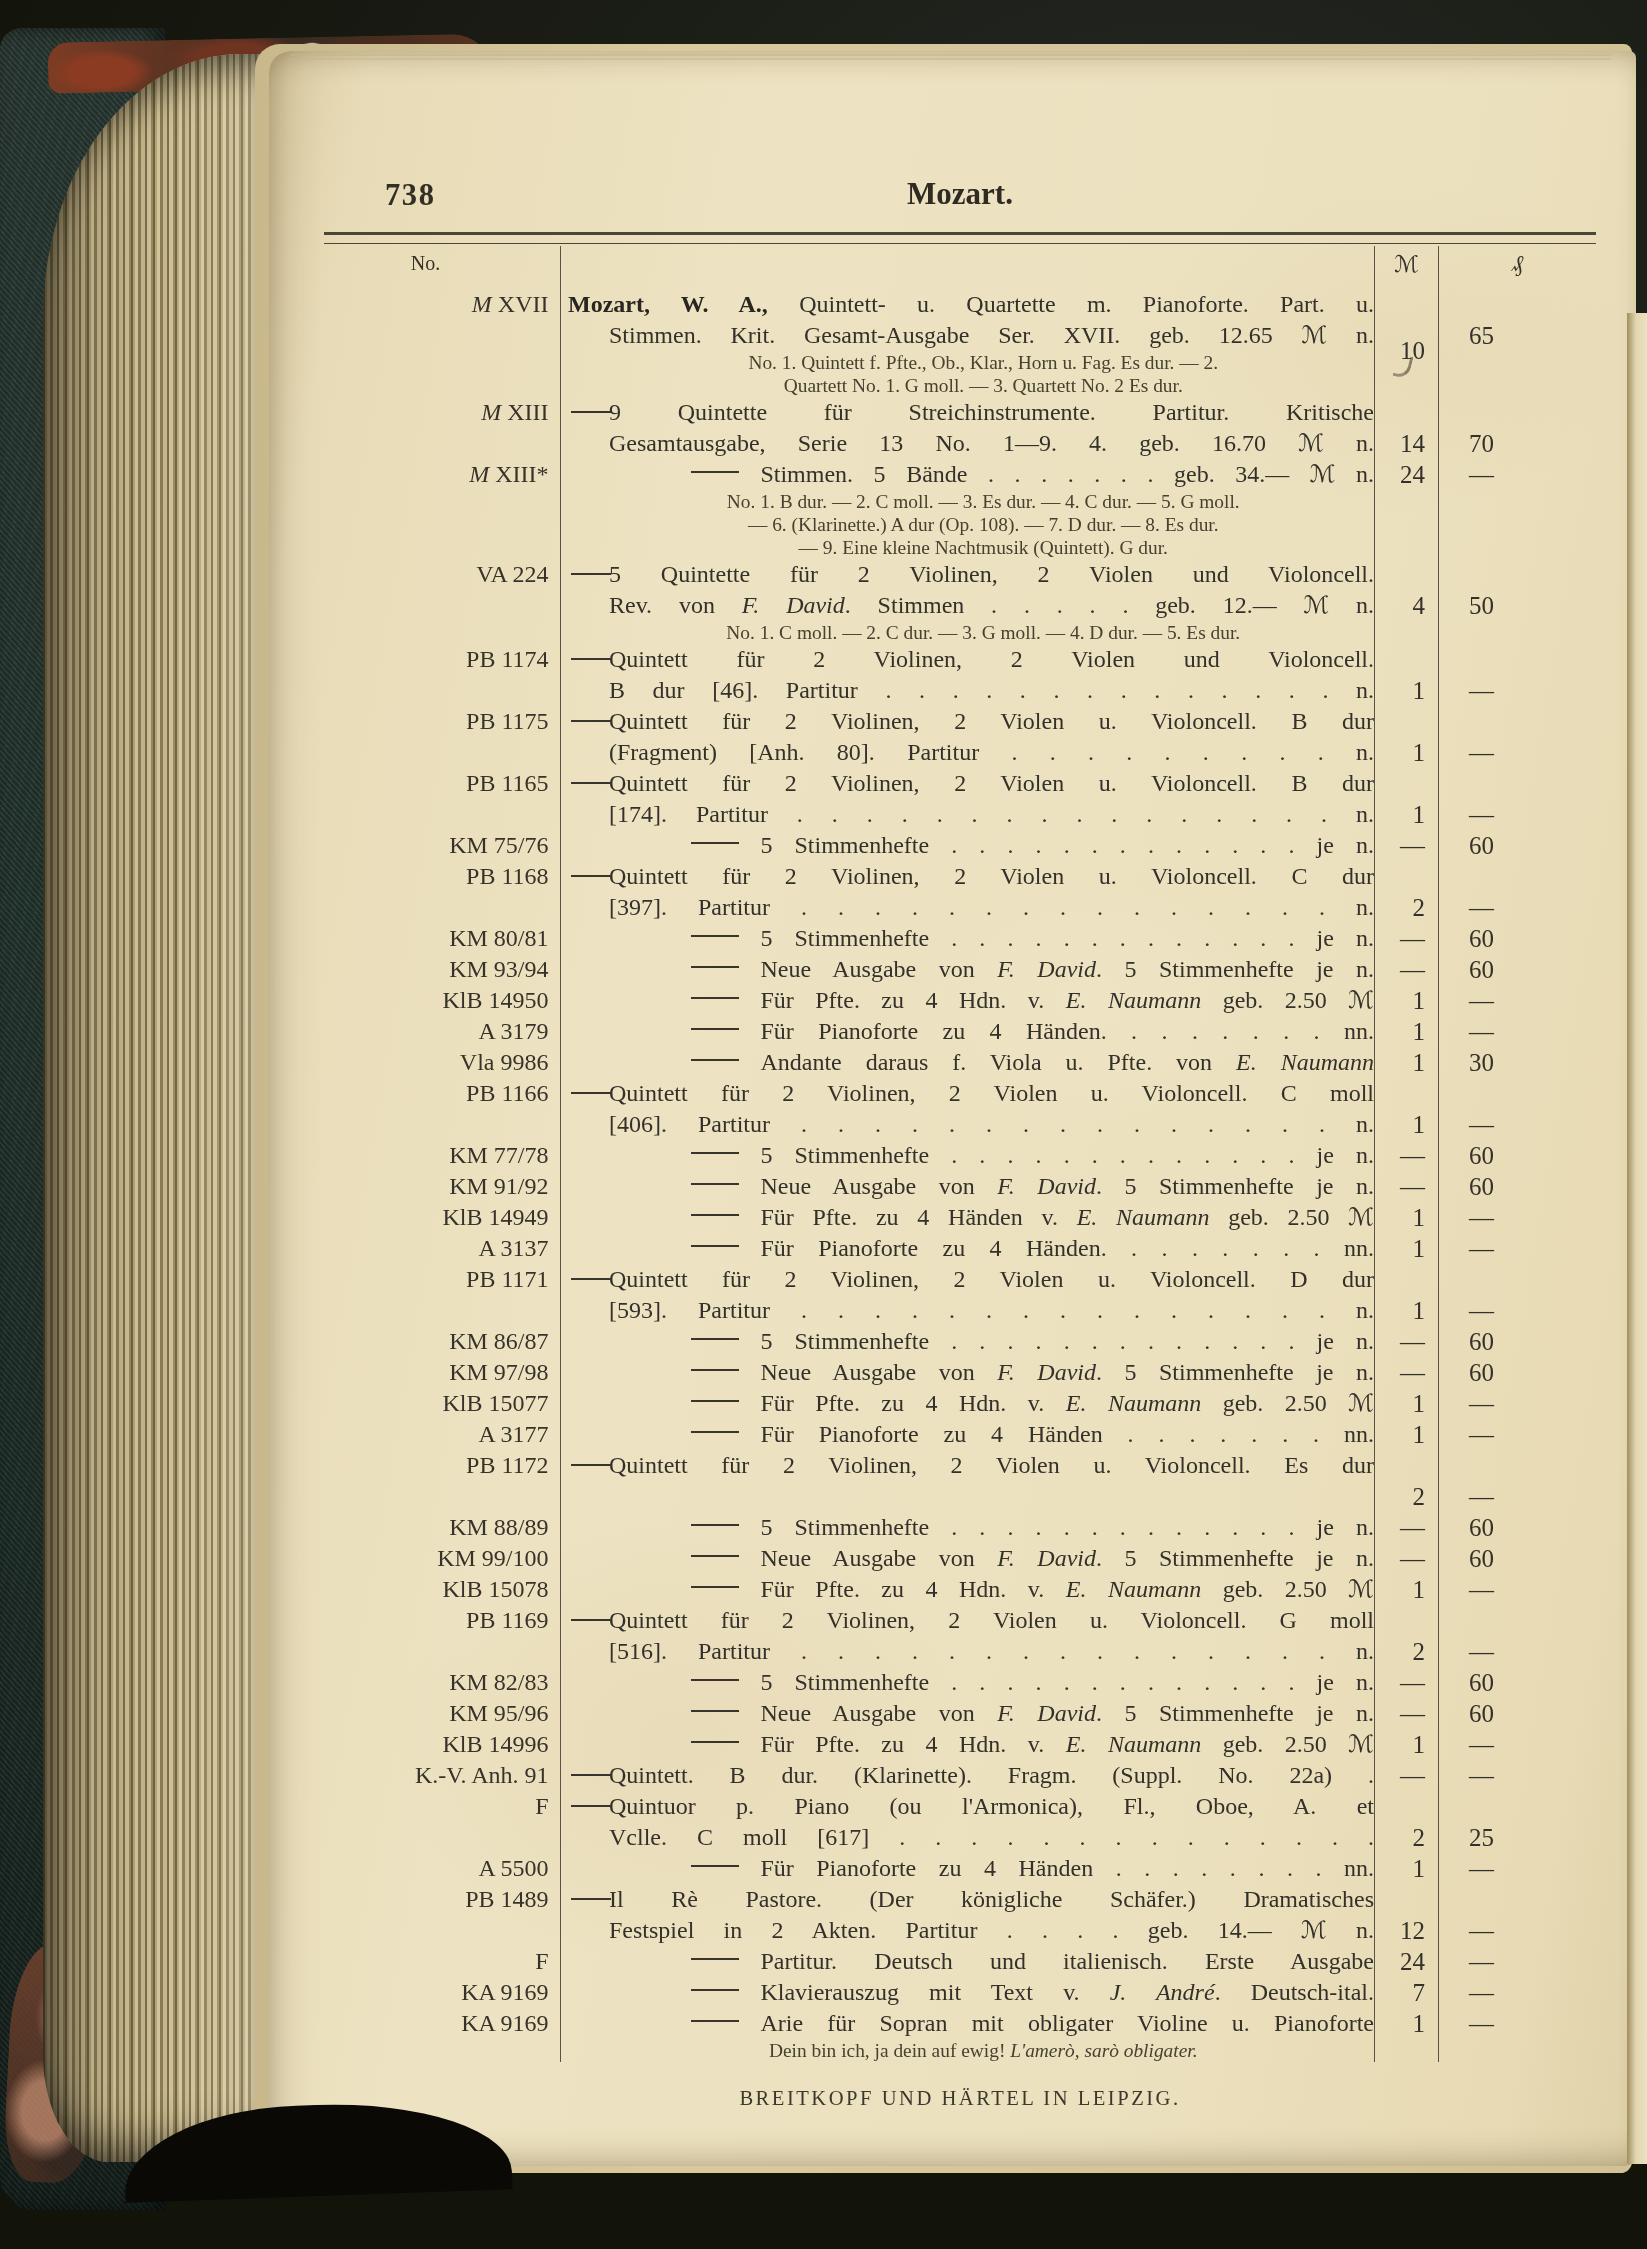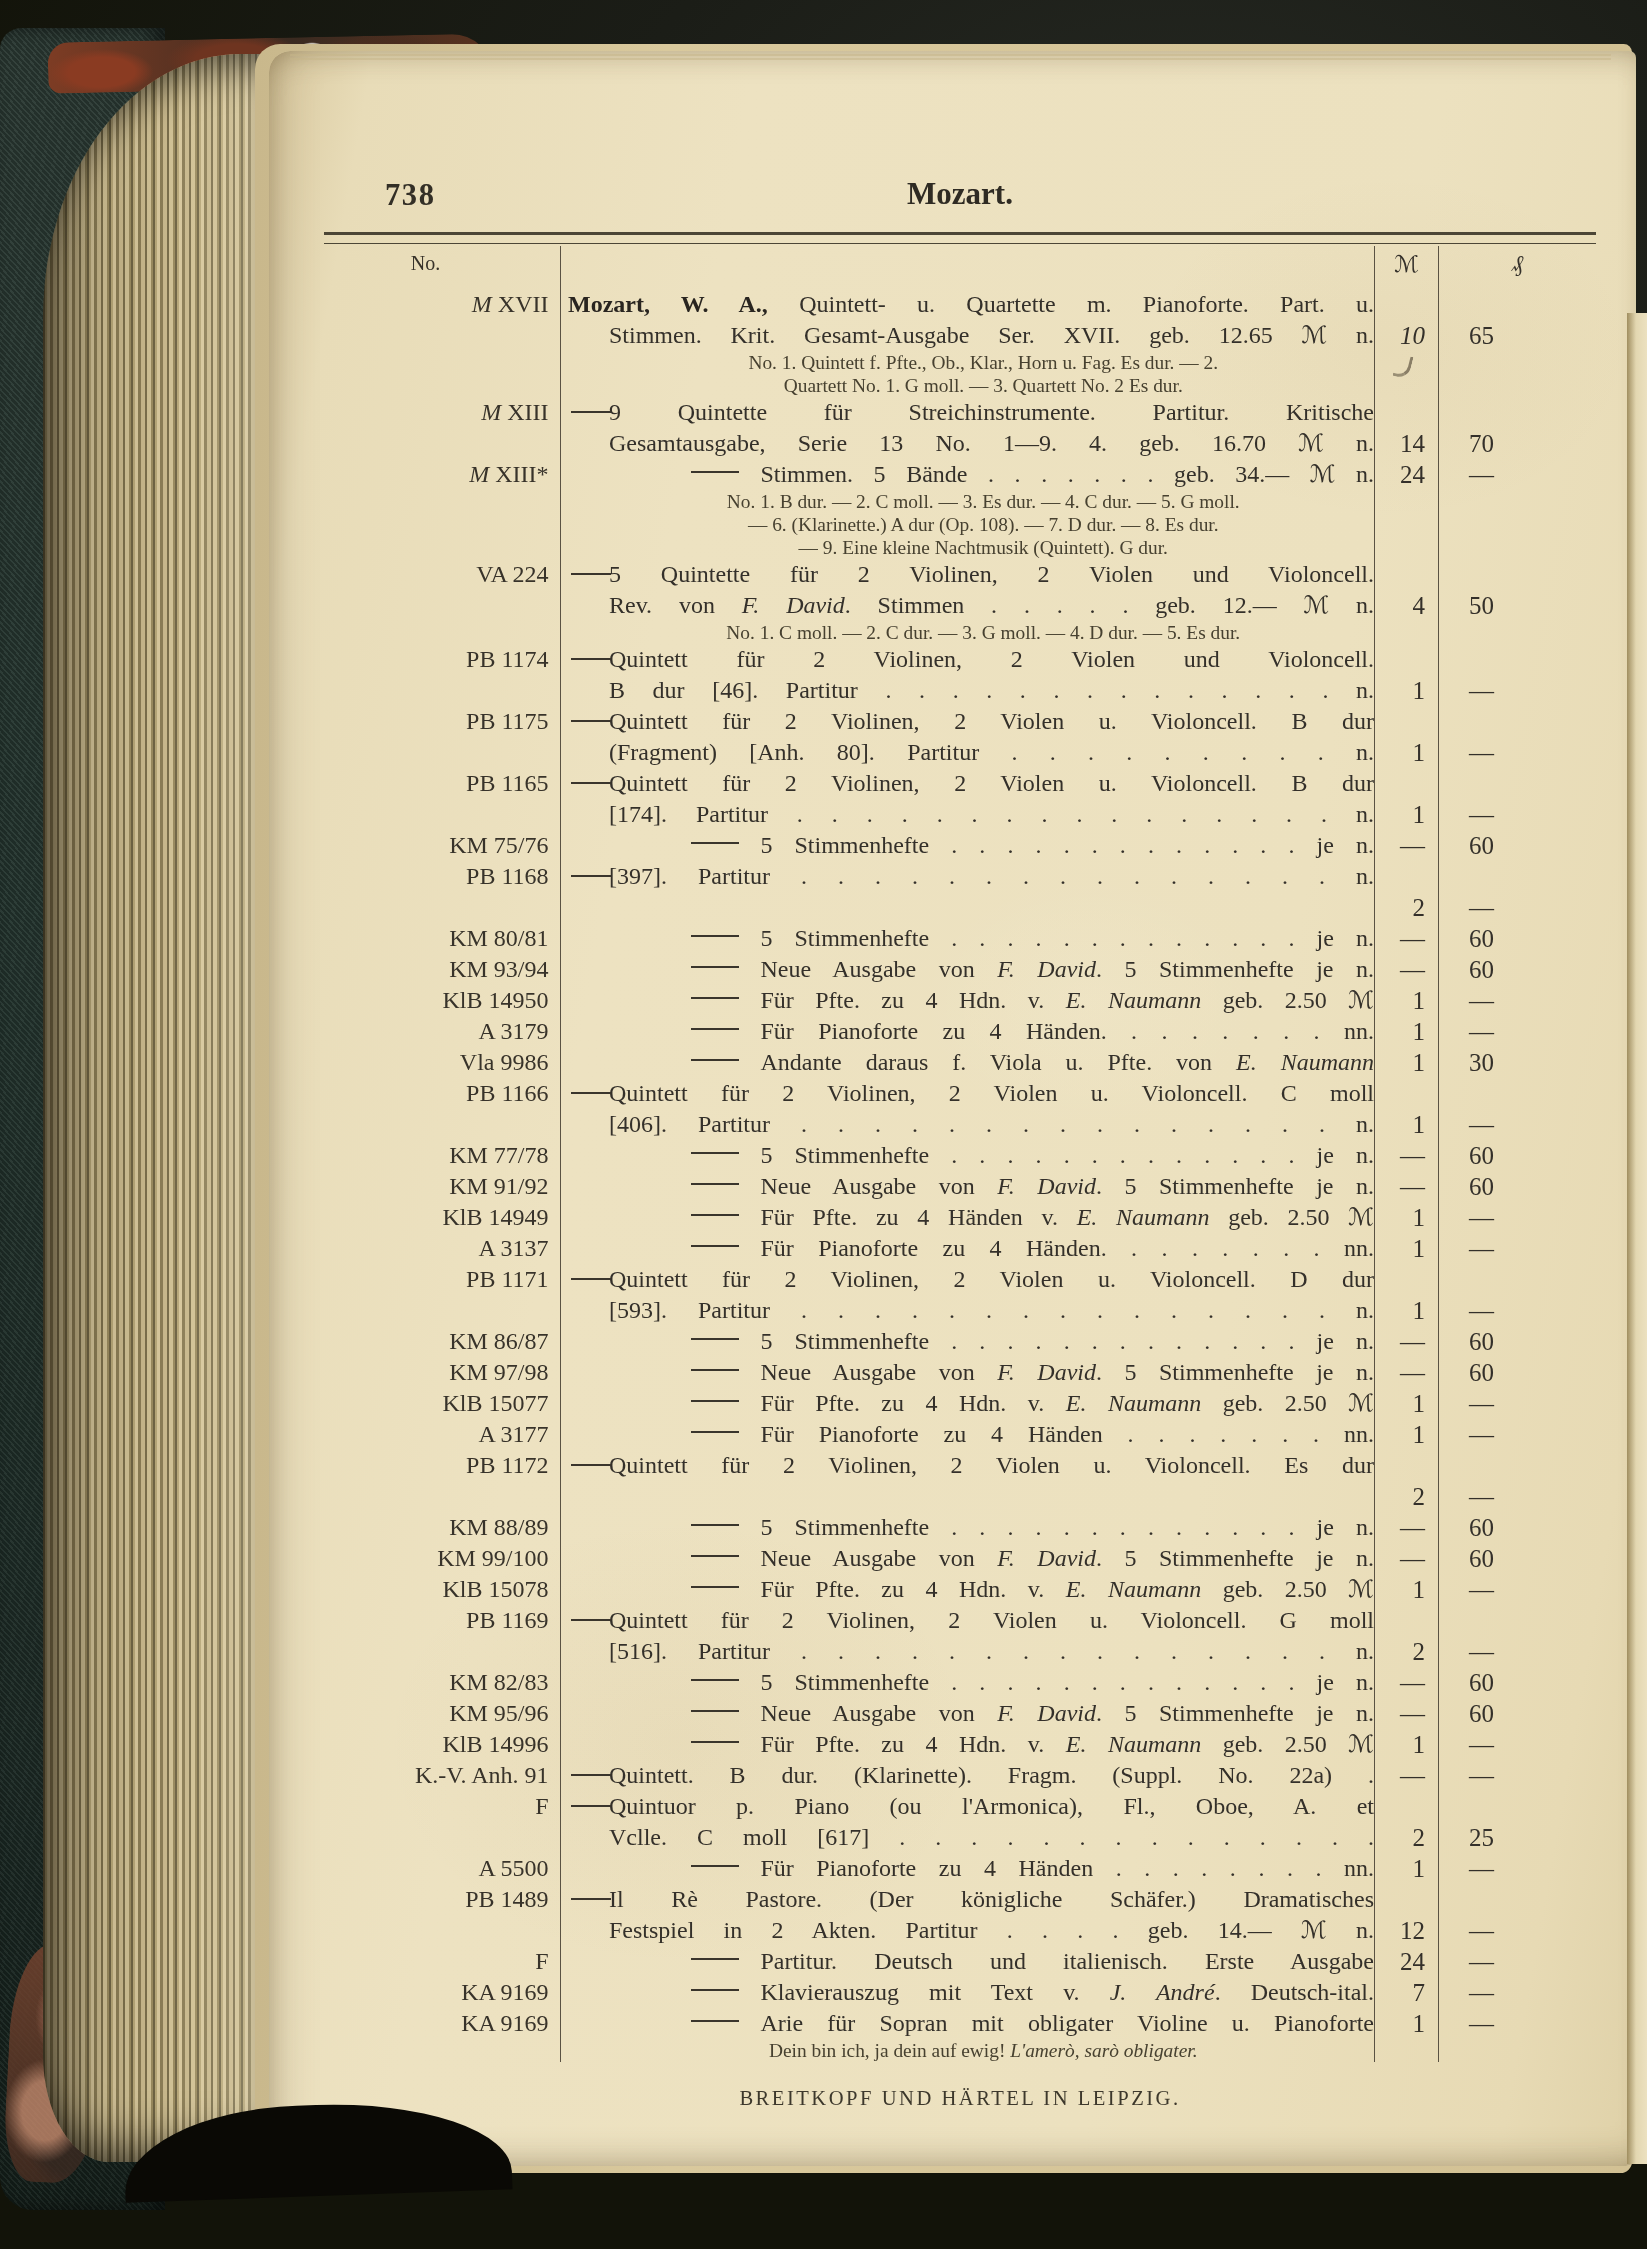--- a/index.html
+++ b/index.html
@@ -130,21 +130,21 @@
         <div class="cno hno">No.</div>
         <div class="cdesc hdesc"></div>
         <div class="cm hm">ℳ</div>
         <div class="cpf hpf">₰</div>
       <div class="rowc" style="display: contents;"><div class="cno"><i>M</i> XVII</div><div class="cdesc">
               <div class="line flush"><b>Mozart, W. A.,</b> Quintett- u. Quartette m. Pianoforte. Part. u.</div>
               <div class="line">Stimmen. Krit. Gesamt-Ausgabe Ser. XVII. geb. 12.65 ℳ n.</div>
               <div class="small">No. 1. Quintett f. Pfte., Ob., Klar., Horn u. Fag. Es dur. — 2.</div>
               <div class="small">Quartett No. 1. G moll. — 3. Quartett No. 2 Es dur.</div>
             </div><div class="cm">
-              <div class="pv" style="margin-top: 31px; font-style: italic;">10</div>
+              <div class="pv" style="margin-top: 46px;">10</div>
             </div><div class="cpf">
               <div class="pv" style="margin-top: 31px;">65</div>
             </div></div>
           <div class="rowc" style="display: contents;"><div class="cno"><i>M</i> XIII</div><div class="cdesc">
               <div class="ditto"></div>
               <div class="line">9 Quintette für Streichinstrumente. Partitur. Kritische</div>
               <div class="line">Gesamtausgabe, Serie 13 No. 1—9. 4. geb. 16.70 ℳ n.</div>
             </div><div class="cm">
               <div class="pv" style="margin-top: 31px; text-align: right;">14</div>
             </div><div class="cpf">
@@ -199,20 +199,21 @@
             </div></div>
           <div class="rowc" style="display: contents;"><div class="cno">KM 75/76</div><div class="cdesc">
               <div class="line subline"><span class="dsub"></span>5 Stimmenhefte . . . . . . . . . . . . . je n.</div>
             </div><div class="cm">
               <div class="pv" style="margin-top: 0px;">—</div>
             </div><div class="cpf">
               <div class="pv" style="margin-top: 0px;">60</div>
             </div></div>
           <div class="rowc" style="display: contents;"><div class="cno">PB 1168</div><div class="cdesc">
               <div class="ditto"></div>
+              <div class="line">Quintett für 2 Violinen, 2 Violen u. Violoncell. C dur</div>
               <div class="line">[397]. Partitur . . . . . . . . . . . . . . . n.</div>
             </div><div class="cm">
               <div class="pv" style="margin-top: 31px;">2</div>
             </div><div class="cpf">
               <div class="pv" style="margin-top: 31px;">—</div>
             </div></div>
           <div class="rowc" style="display: contents;"><div class="cno">KM 80/81</div><div class="cdesc">
               <div class="line subline"><span class="dsub"></span>5 Stimmenhefte . . . . . . . . . . . . . je n.</div>
             </div><div class="cm">
               <div class="pv" style="margin-top: 0px;">—</div>

